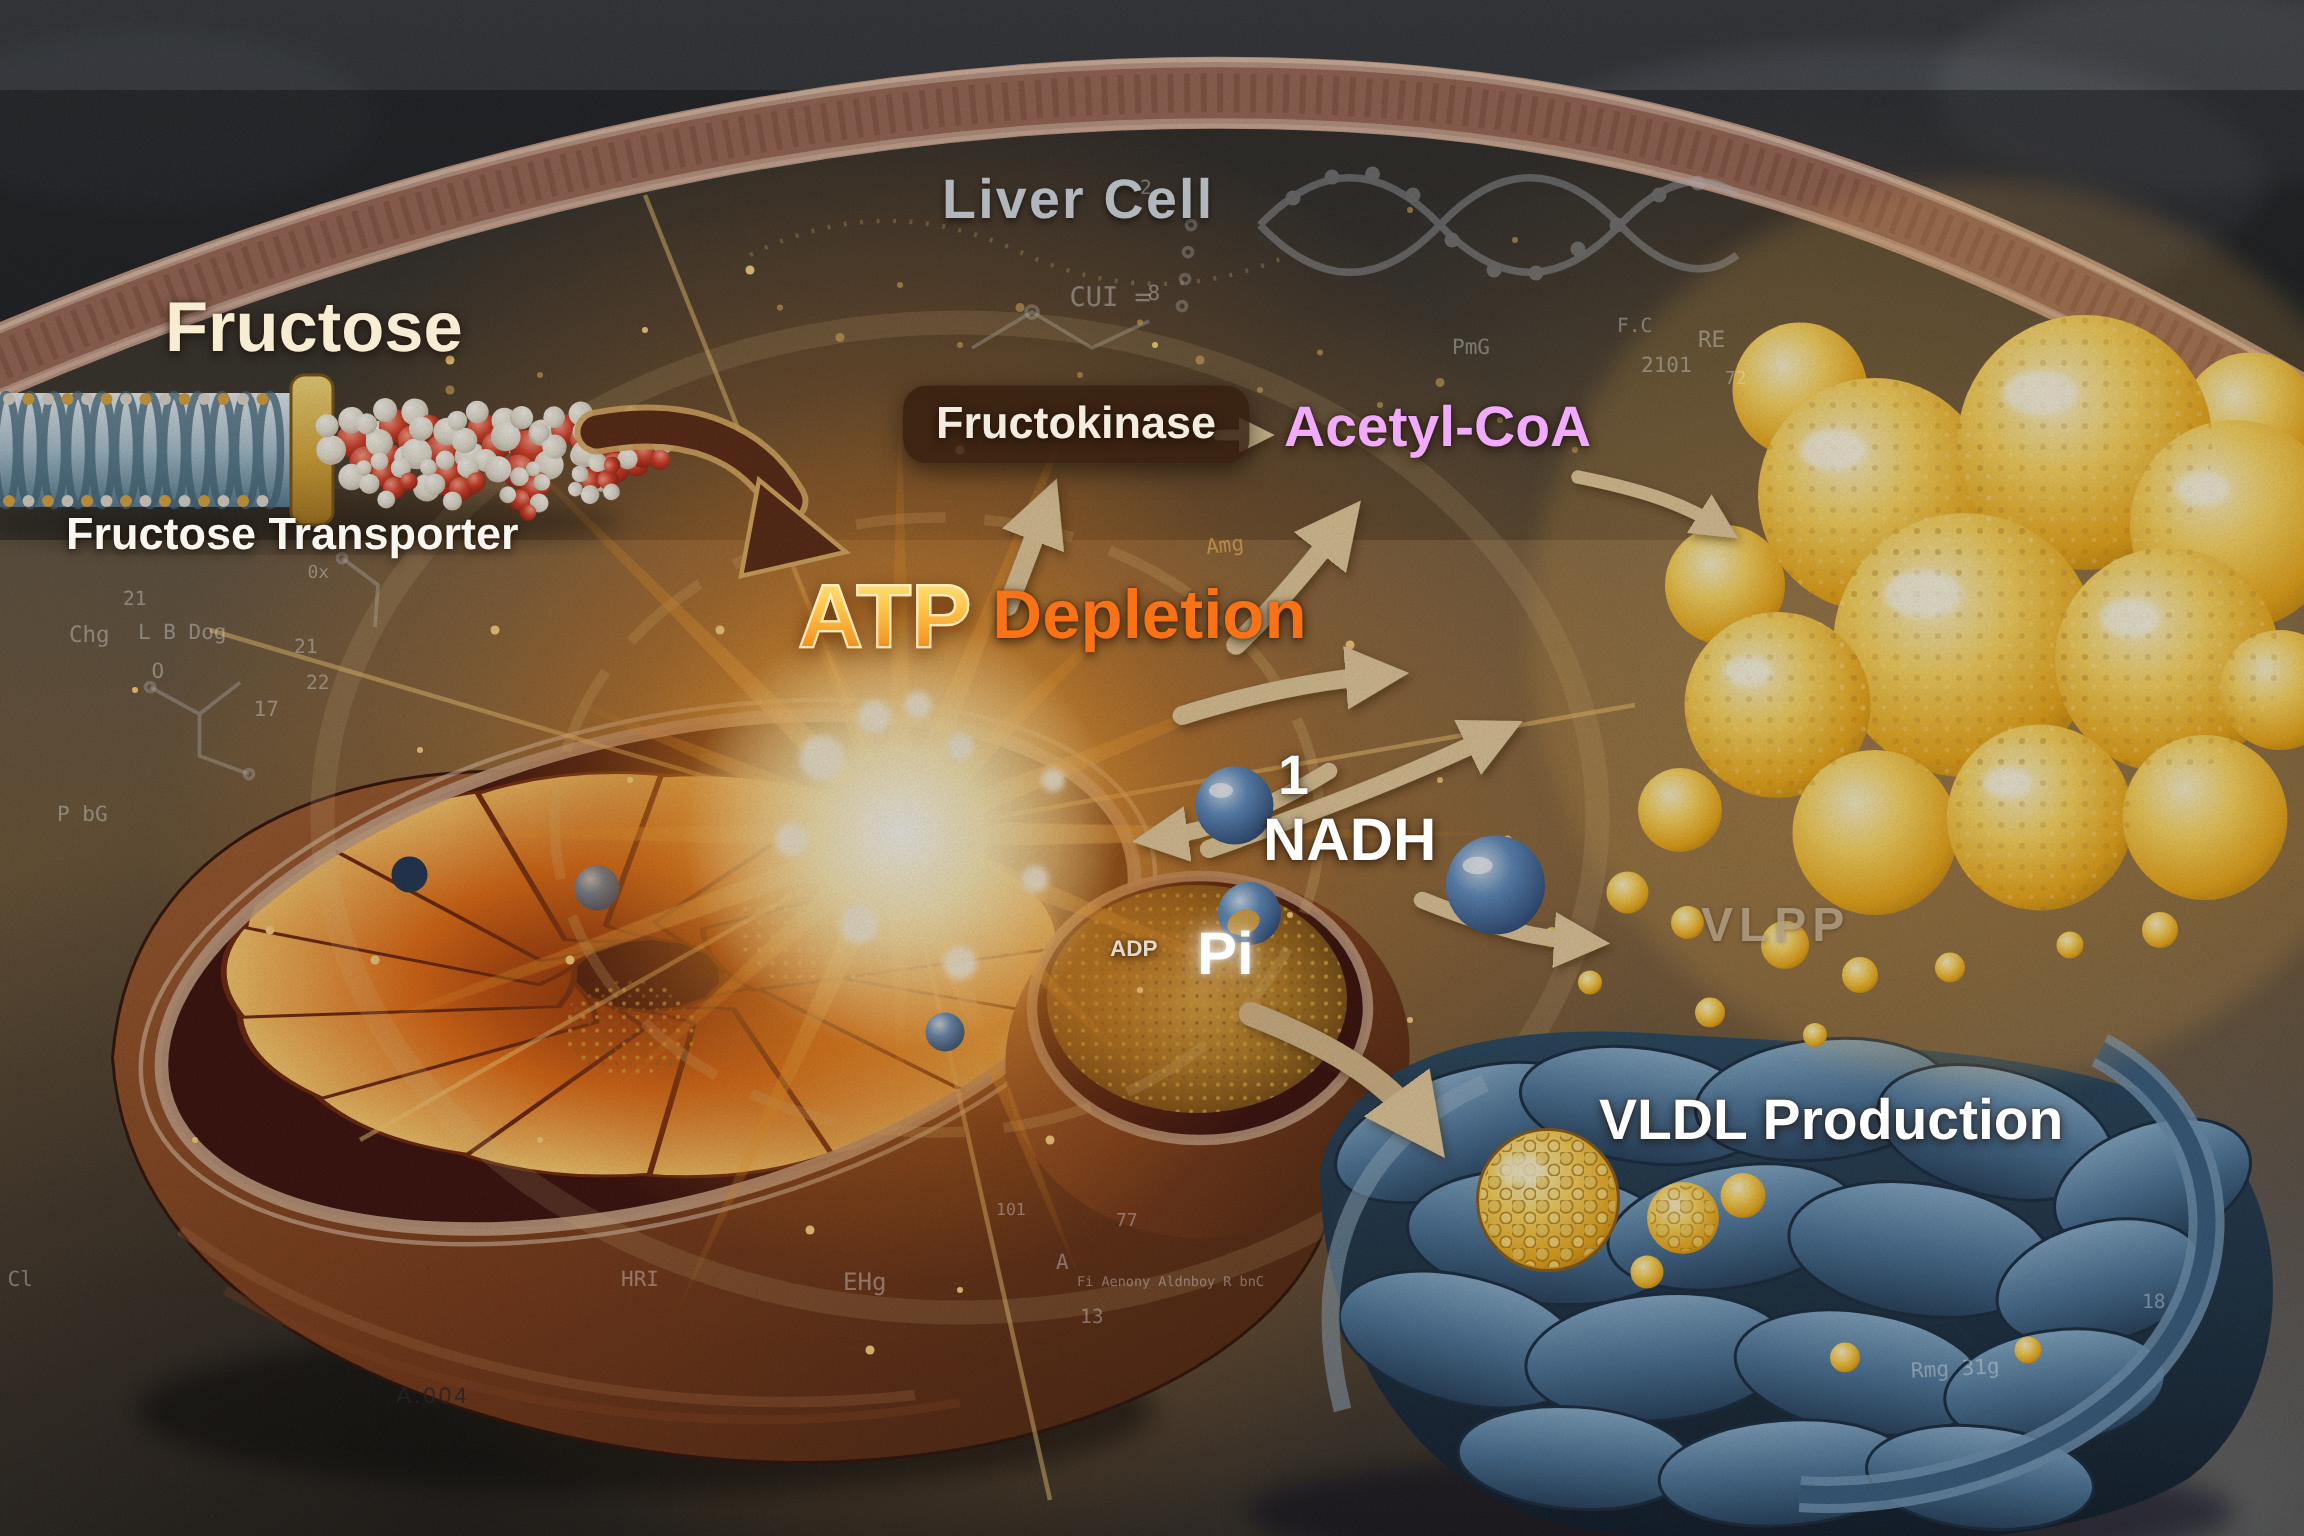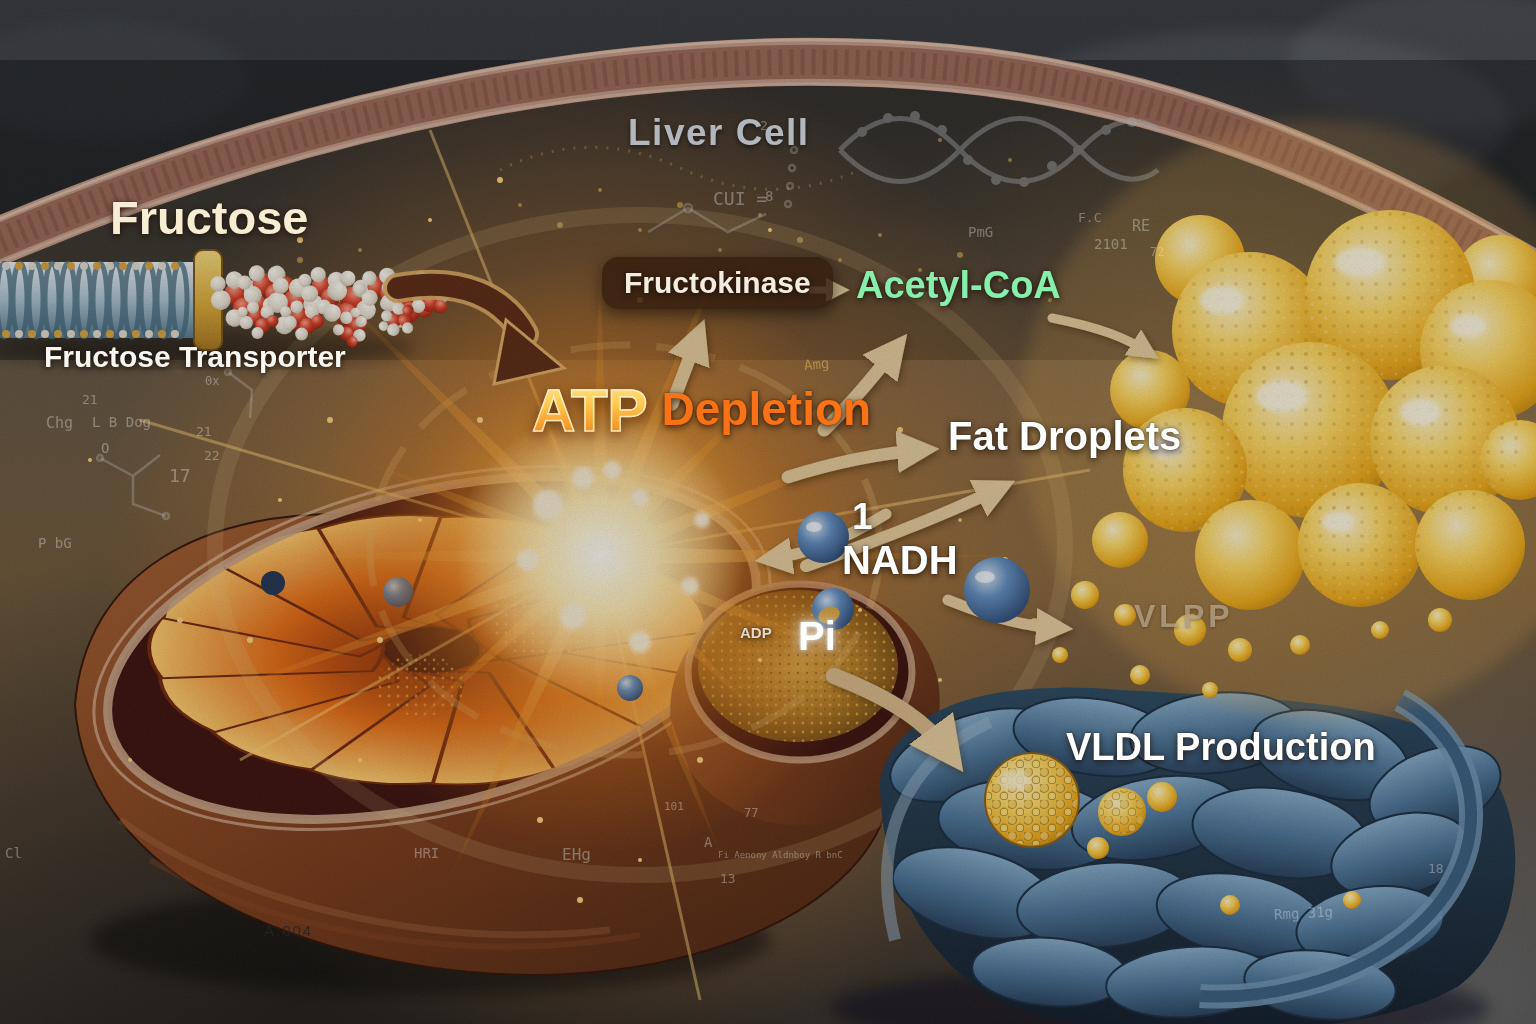--- a/index.html
+++ b/index.html
@@ -9,21 +9,21 @@
   .lbl{position:absolute;white-space:nowrap;z-index:10;
        font-family:"Liberation Sans",sans-serif;font-weight:bold;color:#fff;
        text-shadow:0 2px 7px rgba(25,12,4,.8),0 0 2px rgba(40,20,5,.55);}
   .lbl-liver{left:628px;top:112px;font-size:37px;font-weight:600;color:#b2b7bd;
        letter-spacing:1.5px;text-shadow:0 2px 5px rgba(0,0,0,.55);}
   .lbl-fructose{left:110px;top:190px;font-size:47px;color:#f6edd3;}
   .lbl-transporter{left:44px;top:340px;font-size:30px;color:#f8f6f0;}
   .badge-fructokinase{left:602px;top:257px;font-size:30px;color:#f3ece0;
        background:rgba(52,29,15,.82);border-radius:16px;padding:9px 22px;
        box-shadow:0 5px 16px rgba(0,0,0,.5);}
-  .lbl-acetyl{left:856px;top:264px;font-size:38px;color:#86efac;}
+  .lbl-acetyl{left:856px;top:264px;font-size:38px;color:#f0abfc;}
   .grp-atp{left:532px;top:376px;}
   .atp-word{font-size:60px;font-weight:800;color:#ffb838;
        background:linear-gradient(180deg,#ffe98e 5%,#ffc84e 40%,#ef7d10 95%);
        -webkit-background-clip:text;background-clip:text;-webkit-text-fill-color:transparent;
        -webkit-text-stroke:1.5px rgba(255,243,210,.85);
        filter:drop-shadow(0 4px 7px rgba(70,25,0,.65));text-shadow:none;}
   .depl-word{font-size:46px;color:#f97316;margin-left:14px;vertical-align:6px;}
   .lbl-fat{left:948px;top:414px;font-size:40px;}
   .lbl-one{left:852px;top:496px;font-size:37px;}
   .lbl-nadh{left:842px;top:538px;font-size:40px;}
@@ -584,35 +584,34 @@
 </svg>
 
 <div class="lbl lbl-liver">Liver Cell</div>
 <div class="lbl lbl-fructose">Fructose</div>
 <div class="lbl lbl-transporter">Fructose Transporter</div>
 <div class="lbl badge-fructokinase">Fructokinase</div>
 <div class="lbl lbl-acetyl">Acetyl-CoA</div>
 <div class="lbl grp-atp">
   <span class="atp-word">ATP</span><span class="depl-word">Depletion</span>
 </div>
-<div class="lbl lbl-fat">Fat Droplets</div>
 <div class="lbl lbl-one">1</div>
 <div class="lbl lbl-nadh">NADH</div>
 <div class="lbl lbl-adp">ADP</div>
 <div class="lbl lbl-pi">Pi</div>
 <div class="lbl lbl-vlpp">VLPP</div>
 <div class="lbl lbl-vldl">VLDL Production</div>
 <div class="lbl lbl-code">A.004</div>
 
 <span class="scrib" style="left:46px;top:414px;font-size:15px">Chg</span>
 <span class="scrib" style="left:92px;top:414px;font-size:14px">L B Dog</span>
 <span class="scrib" style="left:82px;top:392px;font-size:13px">21</span>
 <span class="scrib" style="left:196px;top:424px;font-size:13px">21</span>
 <span class="scrib" style="left:204px;top:448px;font-size:13px">22</span>
-<span class="scrib" style="left:169px;top:465px;font-size:18px">17</span>
+<span class="scrib" style="left:169px;top:465px;font-size:14px">17</span>
 <span class="scrib" style="left:101px;top:440px;font-size:14px">O</span>
 <span class="scrib" style="left:38px;top:535px;font-size:14px">P bG</span>
 <span class="scrib" style="left:713px;top:188px;font-size:18px">CUI =</span>
 <span class="scrib" style="left:765px;top:188px;font-size:14px">8</span>
 <span class="scrib" style="left:760px;top:118px;font-size:13px">2</span>
 <span class="scrib gold" style="left:804px;top:356px;font-size:14px;transform:rotate(-6deg)">Amg</span>
 <span class="scrib" style="left:968px;top:224px;font-size:14px">PmG</span>
 <span class="scrib" style="left:1078px;top:210px;font-size:13px">F.C</span>
 <span class="scrib" style="left:1132px;top:217px;font-size:15px">RE</span>
 <span class="scrib" style="left:1094px;top:236px;font-size:14px">2101</span>

